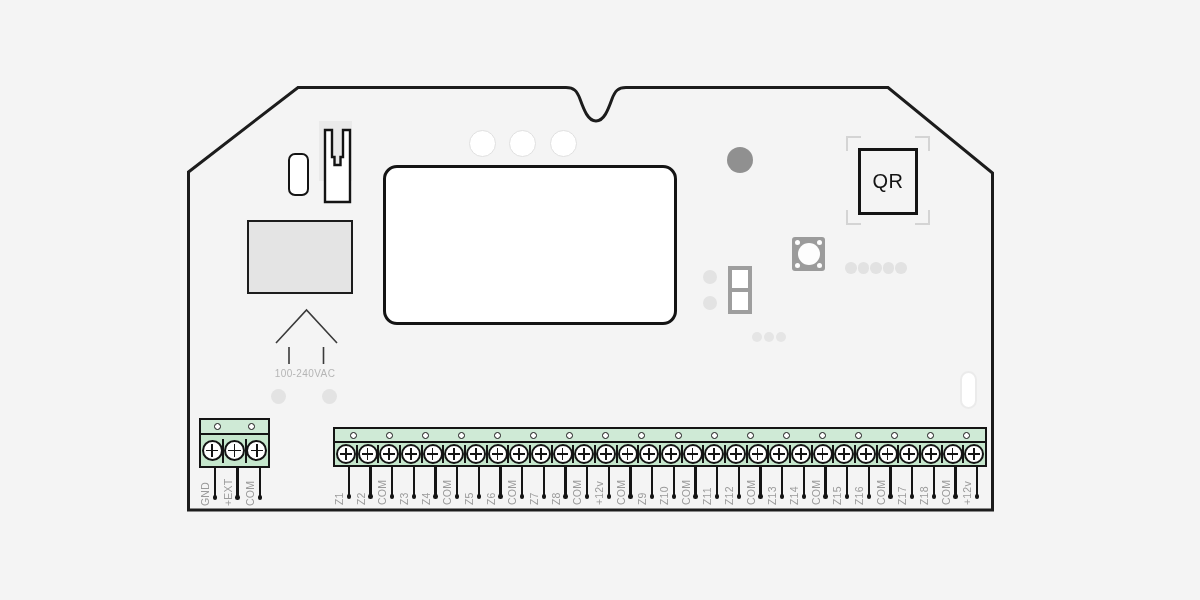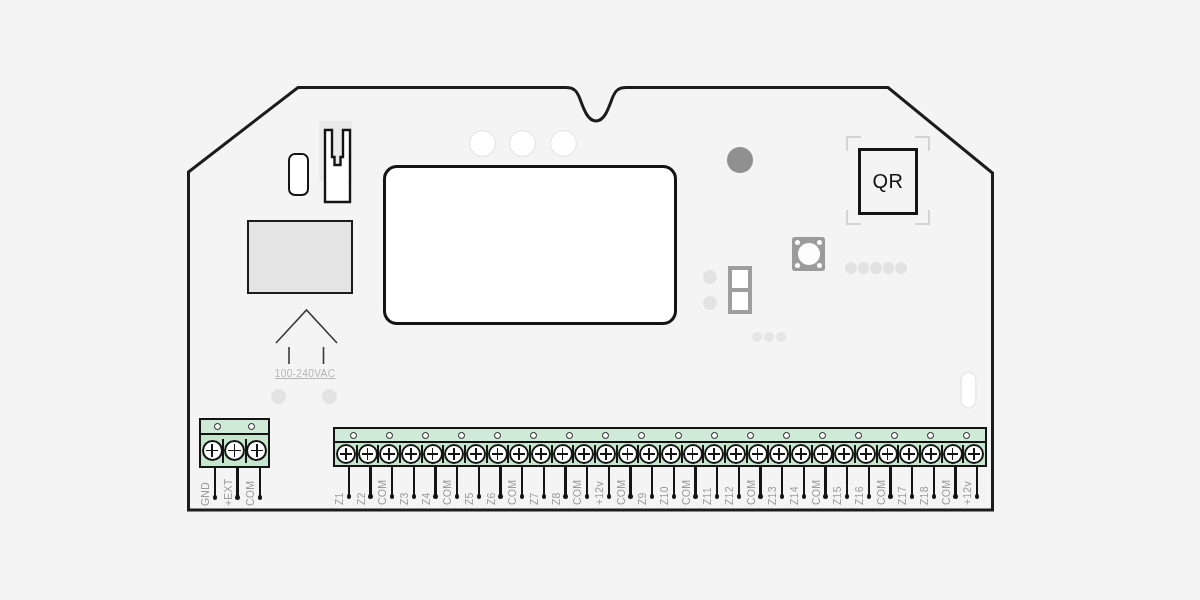--- a/index.html
+++ b/index.html
@@ -42,21 +42,21 @@
   .qrc.tl{left:0;top:0;border-left:2.5px solid #d4d4d4;border-top:2.5px solid #d4d4d4;}
   .qrc.tr{right:0;top:0;border-right:2.5px solid #d4d4d4;border-top:2.5px solid #d4d4d4;}
   .qrc.bl{left:0;bottom:0;border-left:2.5px solid #d4d4d4;border-bottom:2.5px solid #d4d4d4;}
   .qrc.br{right:0;bottom:0;border-right:2.5px solid #d4d4d4;border-bottom:2.5px solid #d4d4d4;}
   .qrbox{position:absolute;left:12px;top:12px;width:60px;height:67px;border:3px solid #141414;
          box-sizing:border-box;display:flex;align-items:center;justify-content:center;
          font-size:20px;font-weight:500;letter-spacing:.5px;color:#141414;}
 
   
   .vac{left:254px;top:368px;width:102px;text-align:center;font-size:10px;
-       color:#b5b5b5;letter-spacing:.4px;text-decoration:underline;}
+       color:#b5b5b5;letter-spacing:.4px;}
 
   
   .tblock{position:absolute;box-sizing:border-box;border:2px solid #141414;background:#c5e6cc;}
   .tstrip{position:absolute;left:0;top:0;border-bottom:2px solid #141414;background:#cfead6;}
   .hole{position:absolute;box-sizing:border-box;width:7px;height:7px;background:#fff;
         border:1.6px solid #141414;border-radius:50%;}
   .screw{position:absolute;box-sizing:border-box;background:#fff;border:2px solid #141414;border-radius:50%;}
   .screw::before{content:"";position:absolute;left:14%;right:14%;top:50%;height:1.6px;margin-top:-.8px;background:#141414;}
   .screw::after{content:"";position:absolute;top:14%;bottom:14%;left:50%;width:1.6px;margin-left:-.8px;background:#141414;}
   .divider{position:absolute;width:2.2px;background:#141414;}

